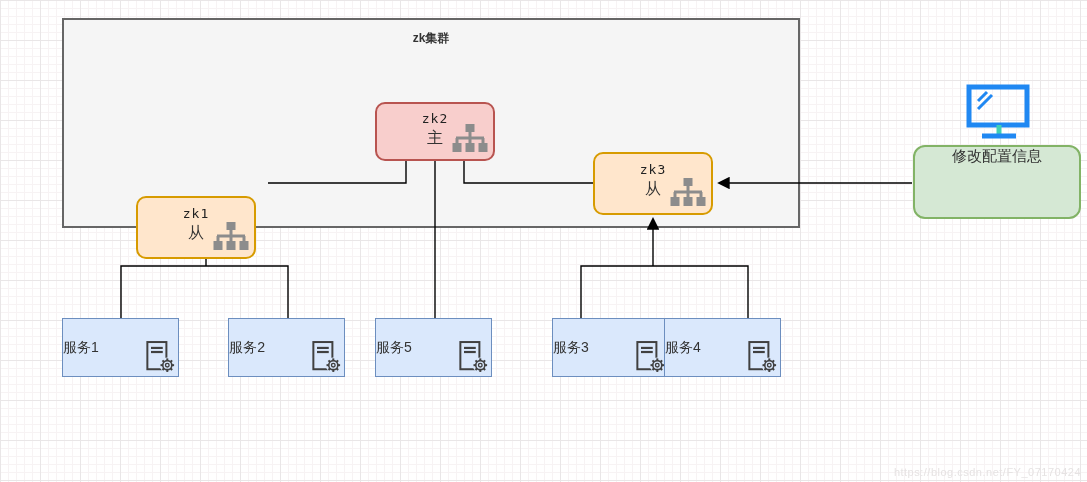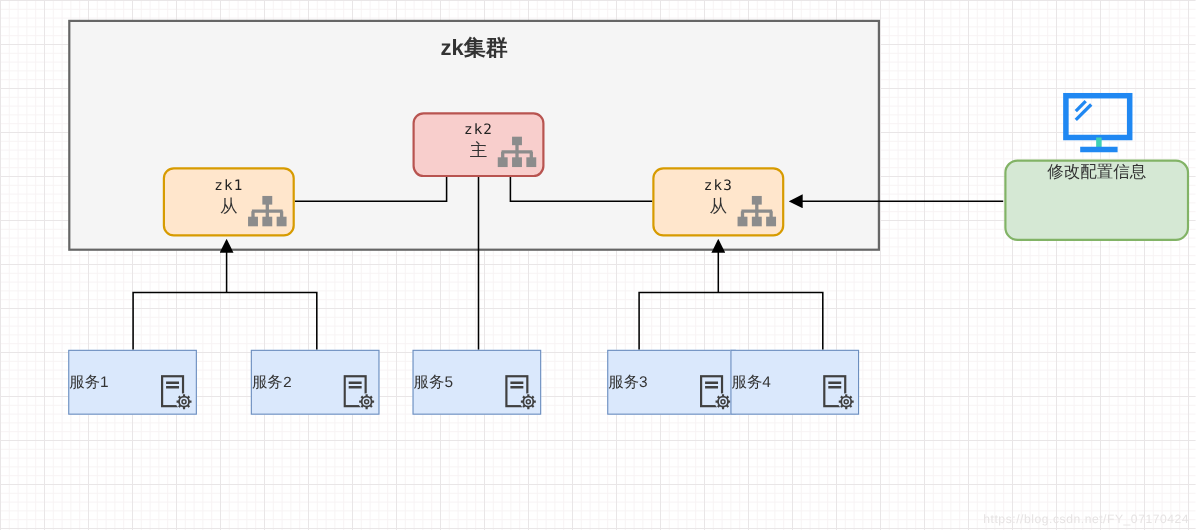--- a/index.html
+++ b/index.html
@@ -10,29 +10,29 @@
     background-image:
       linear-gradient(#e9e6e7 1px, transparent 1px),
       linear-gradient(90deg, #e9e6e7 1px, transparent 1px),
       linear-gradient(#f7f3f4 1px, transparent 1px),
       linear-gradient(90deg, #f7f3f4 1px, transparent 1px);
     background-size:40px 40px, 40px 40px, 8px 8px, 8px 8px;
   }
   .group-box { position:absolute; background:#f5f5f5; border:2px solid #666; box-sizing:content-box; }
   .zk-group { left:62px; top:18px; width:734px; height:206px; }
   .sw-group { left:12px; top:278px; width:836px; height:166px; }
-  .group-title { position:absolute; left:0; width:100%; text-align:center; font-weight:bold; font-size:20px; color:#333; }
+  .group-title { position:absolute; left:0; width:100%; text-align:center; font-weight:bold; font-size:12px; color:#333; }
   .group-title.top { top:10px; }
   .group-title.bottom { bottom:12px; }
 
   .edges { position:absolute; left:0; top:0; width:1087px; height:482px; pointer-events:none; }
 
   .node { position:absolute; border-radius:10px; border-style:solid; border-width:2px; text-align:center; box-sizing:content-box; }
   .node-zk1, .node-zk3 { width:116px; height:59px; top:152px; background:#ffe6cc; border-color:#d79b00; }
-  .node-zk1 { left:148px; }
+  .node-zk1 { left:136px;margin-top:44px; }
   .node-zk3 { left:593px; }
   .node-zk2 { left:375px; top:78px; width:116px; height:55px; background:#f8cecc; border-color:#b85450;margin-top:24px; }
   .node-name { font-family:"DejaVu Sans Mono","Liberation Mono",monospace; font-size:13px; letter-spacing:1px; color:#222; margin-top:9px; line-height:14px; }
   .node-zk2 .node-name { margin-top:8px; }
   .node-role { font-size:16px; line-height:20px; color:#333; margin-top:2px; }
   .tree-icon { position:absolute; right:4px; bottom:7px; width:38px; height:28px; }
 
   .service { position:absolute; top:318px; width:115px; height:57px; background:#dae8fc; border:1.5px solid #6c8ebf; }
   .svc-1 { left:62px; }  .svc-2 { left:228px;font-family:Liberation Mono, monospace; } .svc-5 { left:375px; }
   .svc-3 { left:552px; } .svc-4 { left:664px; }

